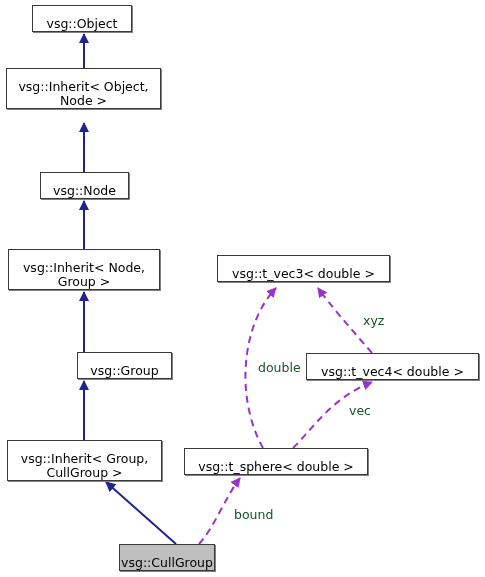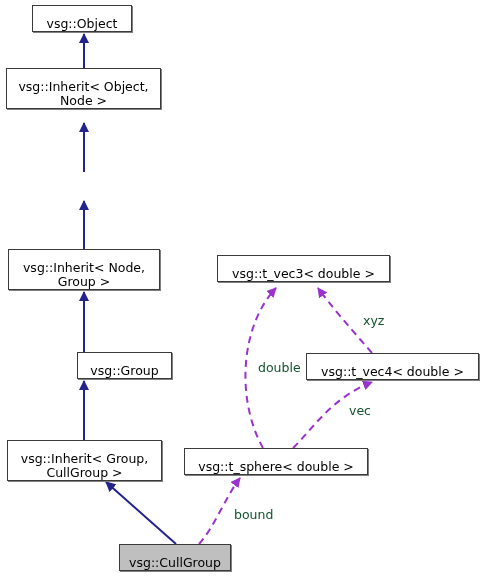--- a/index.html
+++ b/index.html
@@ -85,36 +85,39 @@
 
   <div class="node" style="left:32px; top:5px; width:100px; height:27px;">
     <span>vsg::Object</span>
   </div>
 
   <div class="node" style="left:6px; top:68px; width:155px; height:41px;">
     <span>vsg::Inherit&lt; Object,
 Node &gt;</span>
   </div>
 
+  <div class="node" style="left:40px; top:172px; width:89px; height:27px;">
+    <span>vsg::Node</span>
+  </div>
 
   <div class="node" style="left:8px; top:249px; width:152px; height:41px;">
     <span>vsg::Inherit&lt; Node,
 Group &gt;</span>
   </div>
 
   <div class="node" style="left:37px; top:352px; width:95px; height:27px;margin-left:40px;">
     <span>vsg::Group</span>
   </div>
 
   <div class="node" style="left:7px; top:440px; width:155px; height:41px;">
     <span>vsg::Inherit&lt; Group,
 CullGroup &gt;</span>
   </div>
 
-  <div class="node highlight" style="left:119px; top:544px; width:112px; height:27px;">
+  <div class="node highlight" style="left:119px; top:544px; width:96px; height:27px;">
     <span>vsg::CullGroup</span>
   </div>
 
   <div class="node" style="left:217px; top:255px; width:173px; height:27px;">
     <span>vsg::t_vec3&lt; double &gt;</span>
   </div>
 
   <div class="node" style="left:306px; top:353px; width:173px; height:27px;">
     <span>vsg::t_vec4&lt; double &gt;</span>
   </div>

